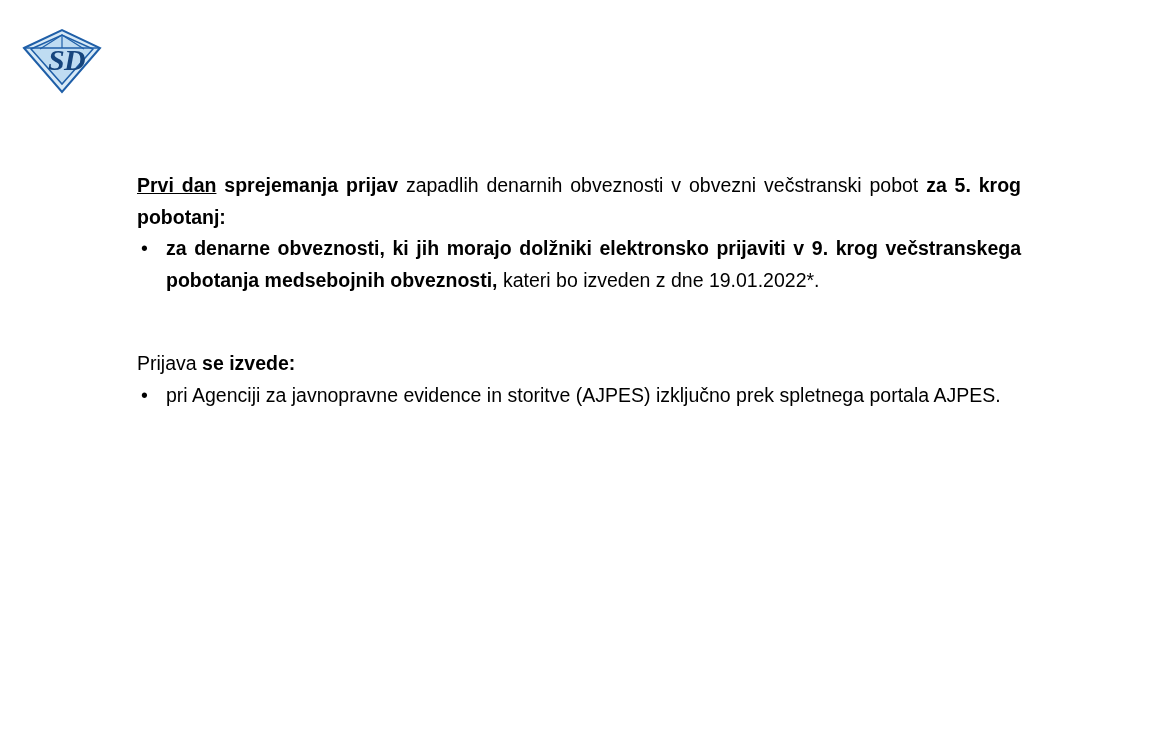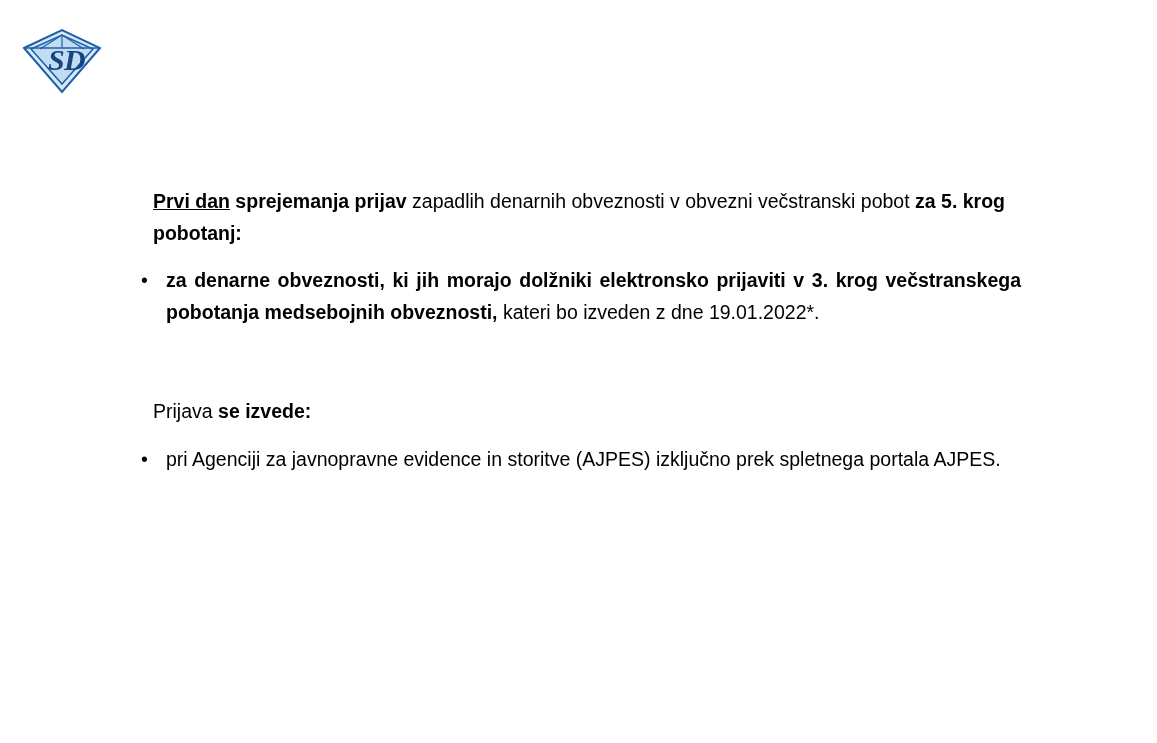--- a/index.html
+++ b/index.html
@@ -25,21 +25,21 @@
   }
 
   .content {
     position: absolute;
     left: 137px;
     top: 170px;
     width: 884px;
   }
 
   p {
-    margin: 16px;
+    margin: 0;
     font-size: 19.5px;
     line-height: 1.62;
     text-align: justify;
     text-justify: inter-word;
   }
 
   .para-gap {
     height: 26px;
   }
 
@@ -97,21 +97,21 @@
 </div>
 
 <div class="content">
 
   <p class="stretch">
     <span class="underline-bold">Prvi dan</span><span class="bold"> sprejemanja prijav</span><span> zapadlih denarnih obveznosti v obvezni večstranski pobot </span><span class="bold">za 5. krog pobotanj:</span>
   </p>
 
   <ul>
     <li>
-      <span class="bullet">•</span><span class="bold">za denarne obveznosti, ki jih morajo dolžniki elektronsko prijaviti v 3. krog večstranskega pobotanja medsebojnih obveznosti,</span><span> kateri bo izveden z dne 19.01.2022*.</span>
+      <span class="bullet">•</span><span class="bold">za denarne obveznosti, ki jih morajo dolžniki elektronsko prijaviti v 9. krog večstranskega pobotanja medsebojnih obveznosti,</span><span> kateri bo izveden z dne 19.01.2022*.</span>
     </li>
   </ul>
 
   <div class="para-gap"></div>
 
 
   <div class="para-gap"></div>
 
   <p class="nowrap-last">
     <span>Prijava </span><span class="bold">se izvede:</span>

